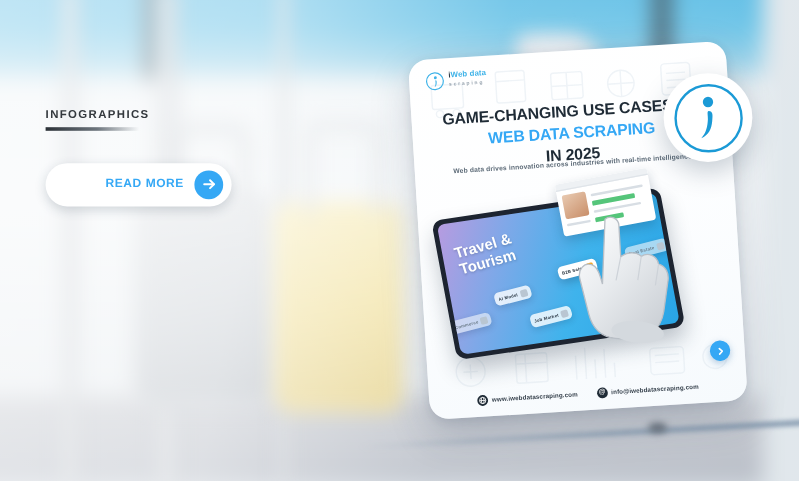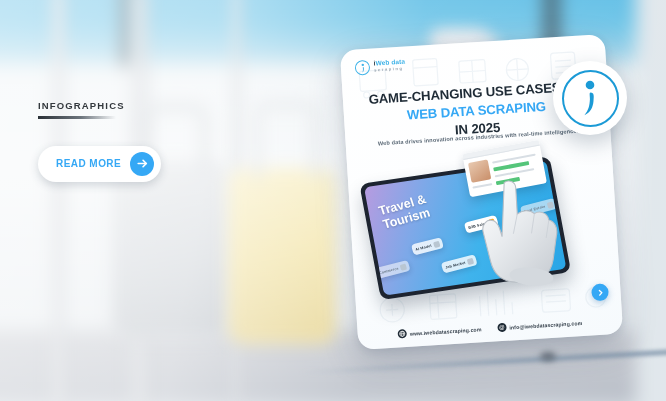--- a/index.html
+++ b/index.html
@@ -87,21 +87,21 @@
   }
 
   
   .veil {
     position:absolute; inset:0;
     background:linear-gradient(100deg, rgba(255,255,255,.62) 0%, rgba(255,255,255,.52) 32%, rgba(255,255,255,.18) 58%, rgba(255,255,255,.05) 100%);
   }
 
   
   .left {
-    position:absolute; left:38px; top:100px; width:300px;
+    position:absolute; left:38px; top:90px; width:300px;
   }
   .eyebrow {
     font-size:9.5px; font-weight:700; letter-spacing:1.15px;
     color:#33383d;
   }
   .eyebrow-rule {
     margin-top:5px; width:78px; height:2.5px;
     background:linear-gradient(90deg,#2b3137 0%, #6d757d 55%, rgba(140,148,156,0) 100%);
   }
   .headline {
@@ -120,20 +120,21 @@
     background:#ffffff;
     border:none;
     border-radius:999px;
     padding:6px 7px 6px 18px;
     box-shadow:0 3px 10px rgba(40,60,80,.20);
     cursor:pointer;
   }
   .read-more-label {
     font-size:10px; font-weight:800; letter-spacing:.45px;
     color:#35a8f5;
+    margin-left:32px;
   }
   .rm-arrow {
     width:24px; height:24px; border-radius:50%;
     background:#35a8f5;
     display:flex; align-items:center; justify-content:center;
     flex:0 0 auto;
   }
   .rm-arrow svg { display:block; }
 
   

